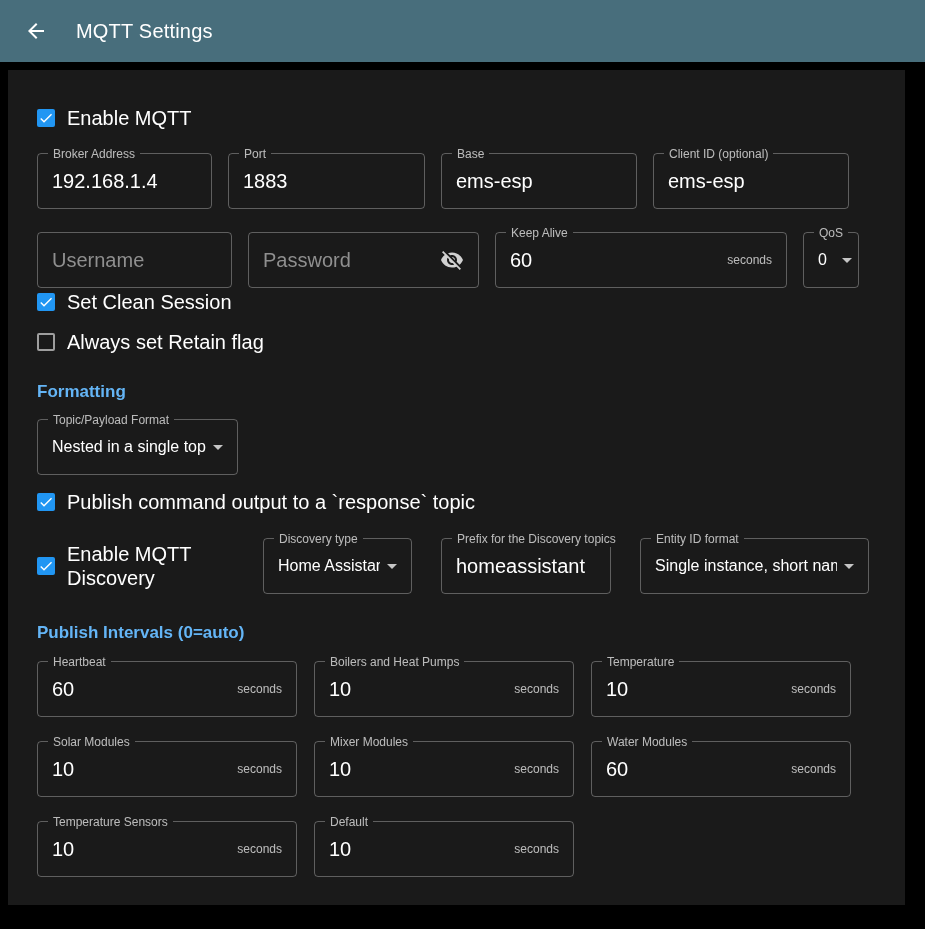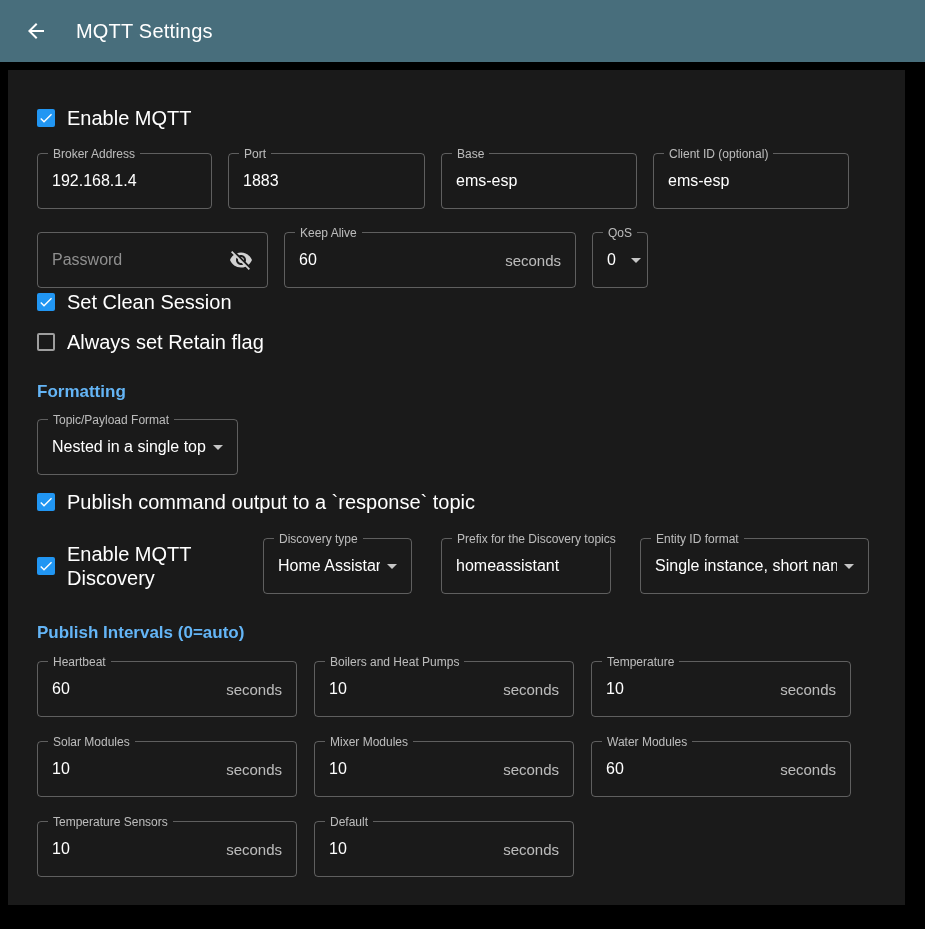--- a/index.html
+++ b/index.html
@@ -21,24 +21,24 @@
   .cb.checked { background:#2196f3; }
   .cb svg { display:none; position:absolute; top:1px; left:1px; width:16px; height:16px; fill:#fff; }
   .cb.checked svg { display:block; }
   .cb-label { color:#fff; font-size:20px; line-height:24px; }
 
   
   .tf { position:relative; height:56px; border:1px solid rgba(255,255,255,0.3); border-radius:4px;
         display:flex; align-items:center; padding:0 14px; background:transparent; flex:none; }
   .tf-label { position:absolute; top:-8px; left:10px; background:#1a1a1a; padding:0 5px;
               font-size:12px; line-height:16px; color:rgba(255,255,255,0.7); white-space:nowrap; }
-  .tf input { background:transparent; border:none; outline:none; color:#fff; font-size:16px;
+  .tf input { background:transparent; border:none; outline:none; color:#fff; font-size:20px;
               width:100%; flex:1; min-width:0; font-family:inherit; }
   .tf input::placeholder { color:#8f8f8f; opacity:1; }
-  .tf .suffix { color:rgba(255,255,255,0.7); font-size:15px; margin-left:8px; white-space:nowrap; }
+  .tf .suffix { color:rgba(255,255,255,0.7); font-size:12px; margin-left:8px; white-space:nowrap; }
   .tf .value { color:#fff; font-size:16px; flex:1; white-space:nowrap; overflow:hidden; }
   .tf .caret { width:24px; height:24px; fill:rgba(255,255,255,0.75); flex:none; margin-right:-7px; }
   .tf .eye { width:24px; height:24px; fill:rgba(255,255,255,0.8); flex:none; cursor:pointer; }
   .tf.select { cursor:pointer; }
 
   .row { display:flex; }
   .section-h { color:#64b5f6; font-size:17px; line-height:22px; font-weight:700; }
 
   .grid { display:grid; grid-template-columns:260px 260px 260px; column-gap:17px; row-gap:24px; }
 </style>
@@ -78,20 +78,23 @@
       <span class="tf-label">Base</span>
       <input value="ems-esp" style="">
     </div>
     <div class="tf" style="width:196px">
       <span class="tf-label">Client ID (optional)</span>
       <input value="ems-esp" style="">
     </div>
   </div>
 
   <div class="row" style="margin-top:23px; gap:16px;">
+    <div class="tf" style="width:195px">
+      <input placeholder="Username" style="">
+    </div>
     <div class="tf" style="width:231px">
       <input placeholder="Password" style="">
       <svg class="eye" viewBox="0 0 24 24">
           <path d="M12 7c2.76 0 5 2.24 5 5 0 .65-.13 1.26-.36 1.83l2.92 2.92c1.51-1.26 2.7-2.89 3.43-4.75-1.73-4.39-6-7.5-11-7.5-1.4 0-2.74.25-3.98.7l2.16 2.16C10.74 7.13 11.35 7 12 7zM2 4.27l2.28 2.28.46.46C3.08 8.3 1.78 10.02 1 12c1.73 4.39 6 7.5 11 7.5 1.55 0 3.03-.3 4.38-.84l.42.42L19.73 22 21 20.73 3.27 3 2 4.27zM7.53 9.8l1.55 1.55c-.05.21-.08.43-.08.65 0 1.66 1.34 3 3 3 .22 0 .44-.03.65-.08l1.55 1.55c-.67.33-1.41.53-2.2.53-2.76 0-5-2.24-5-5 0-.79.2-1.53.53-2.2zm4.31-.78 3.15 3.15.02-.16c0-1.66-1.34-3-3-3l-.17.01z"></path>
         </svg>
     </div>
     <div class="tf" style="width:292px">
       <span class="tf-label">Keep Alive</span>
       <input value="60" style="">
       <span class="suffix">seconds</span>

